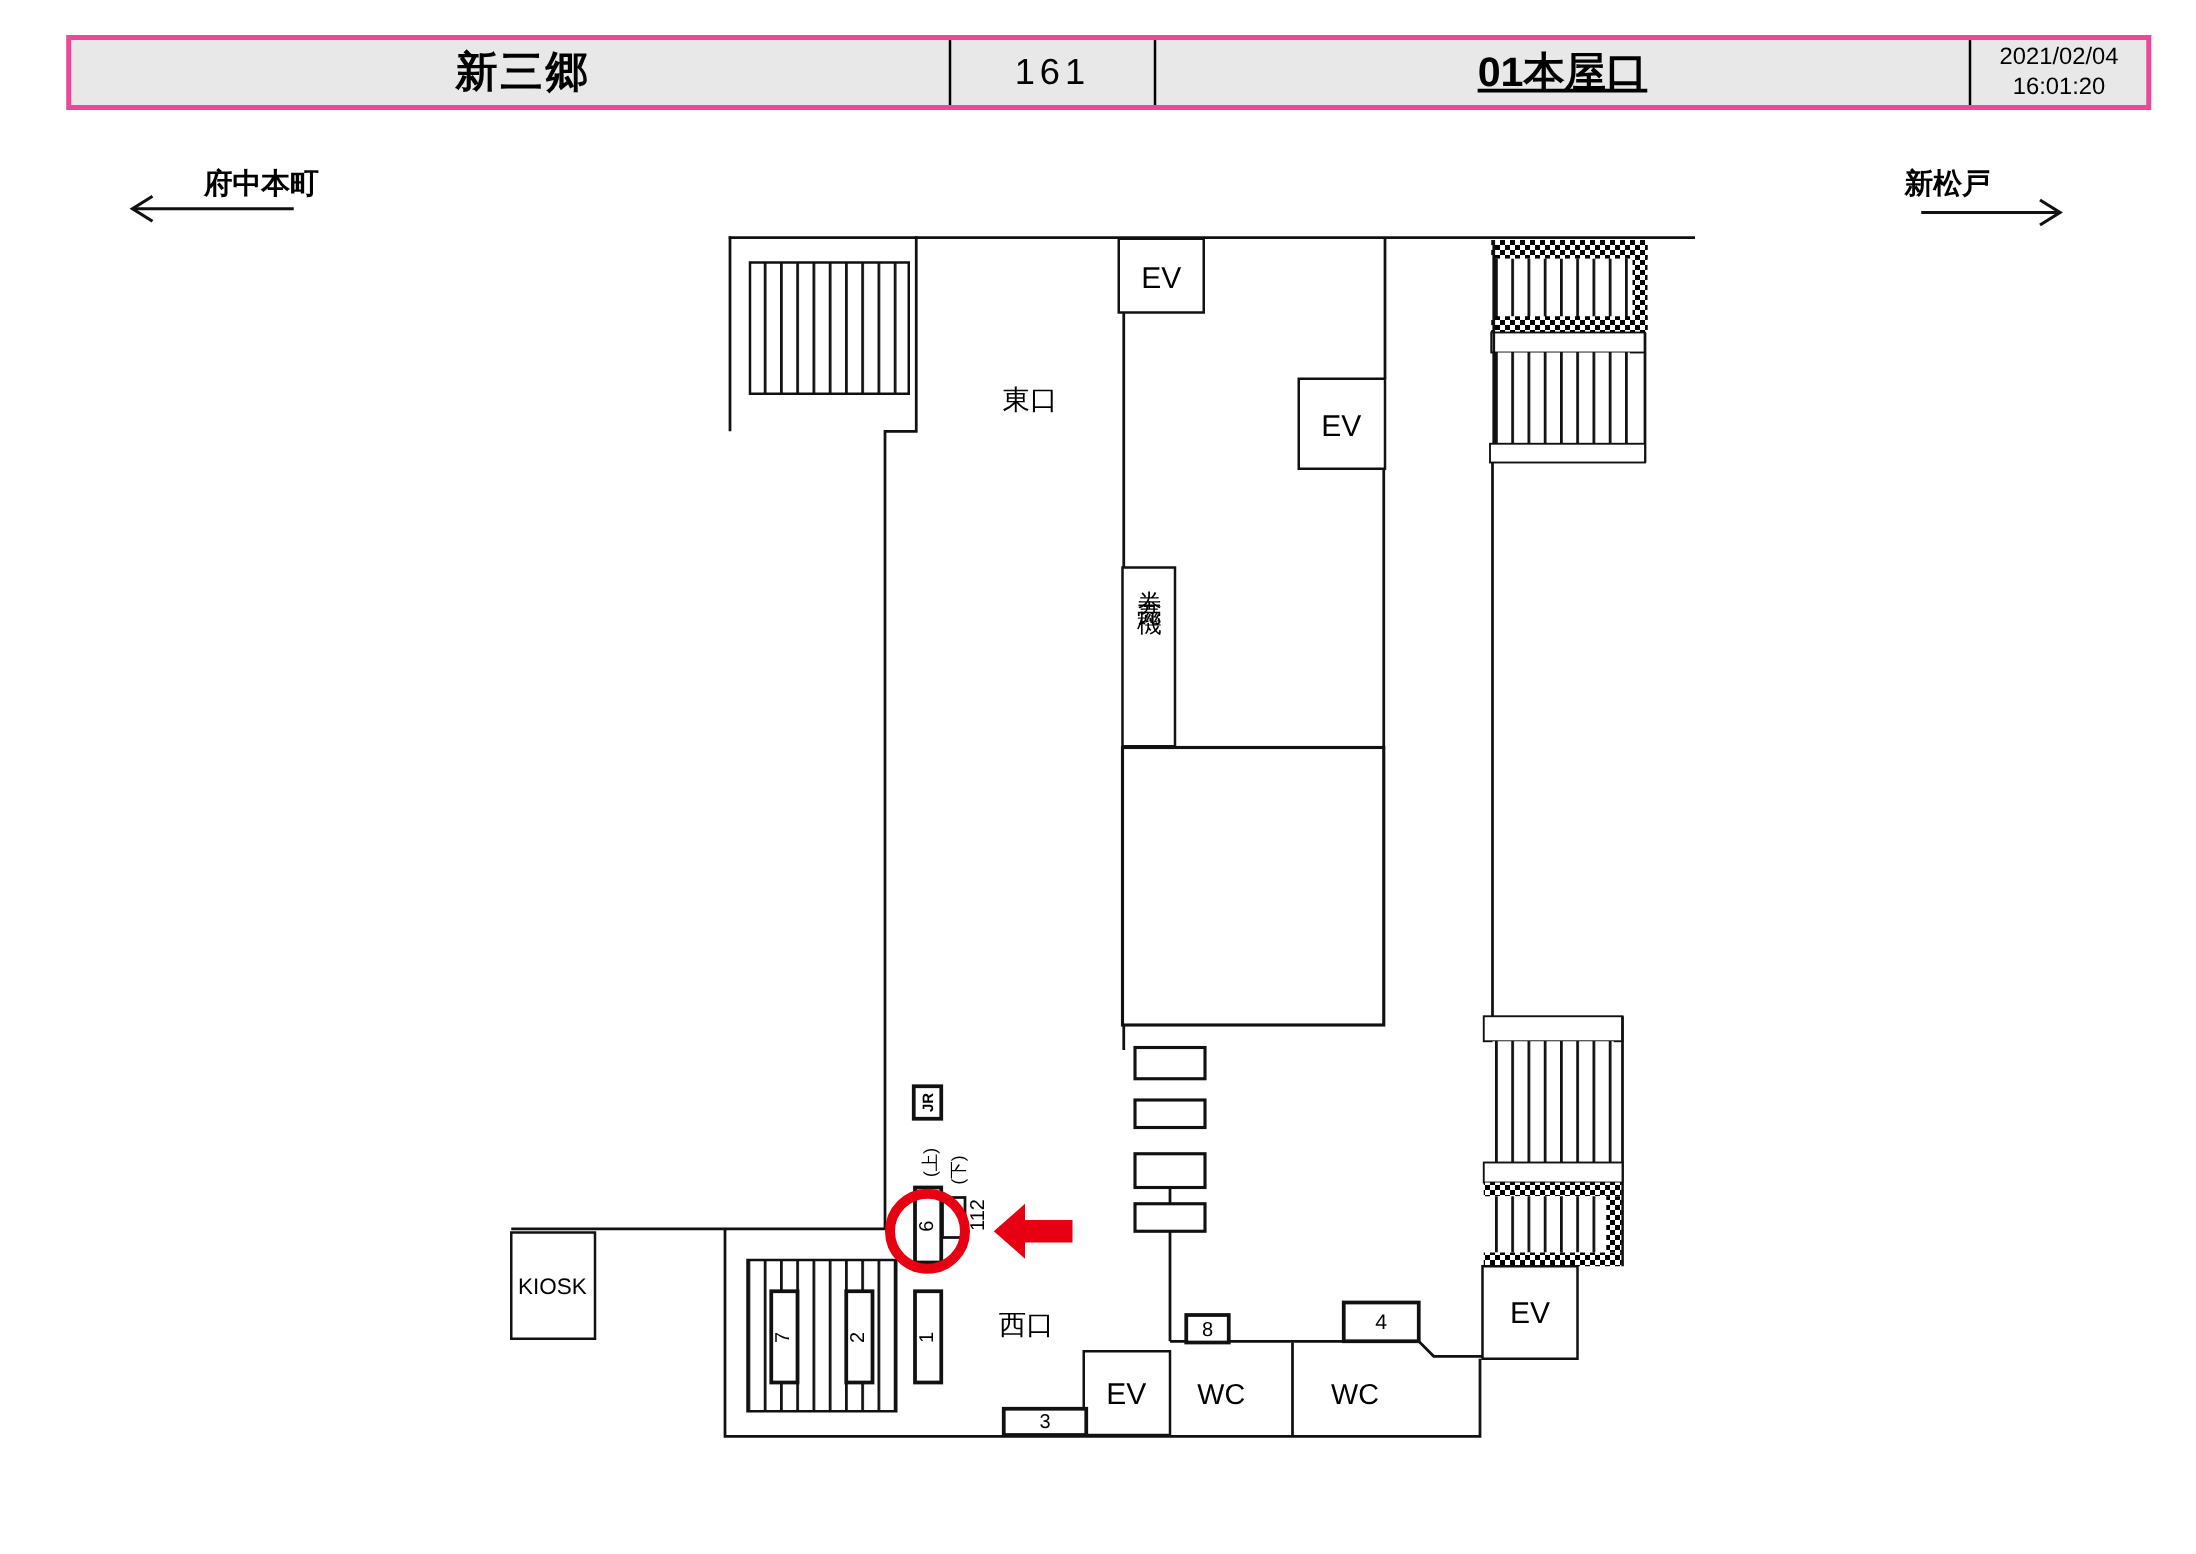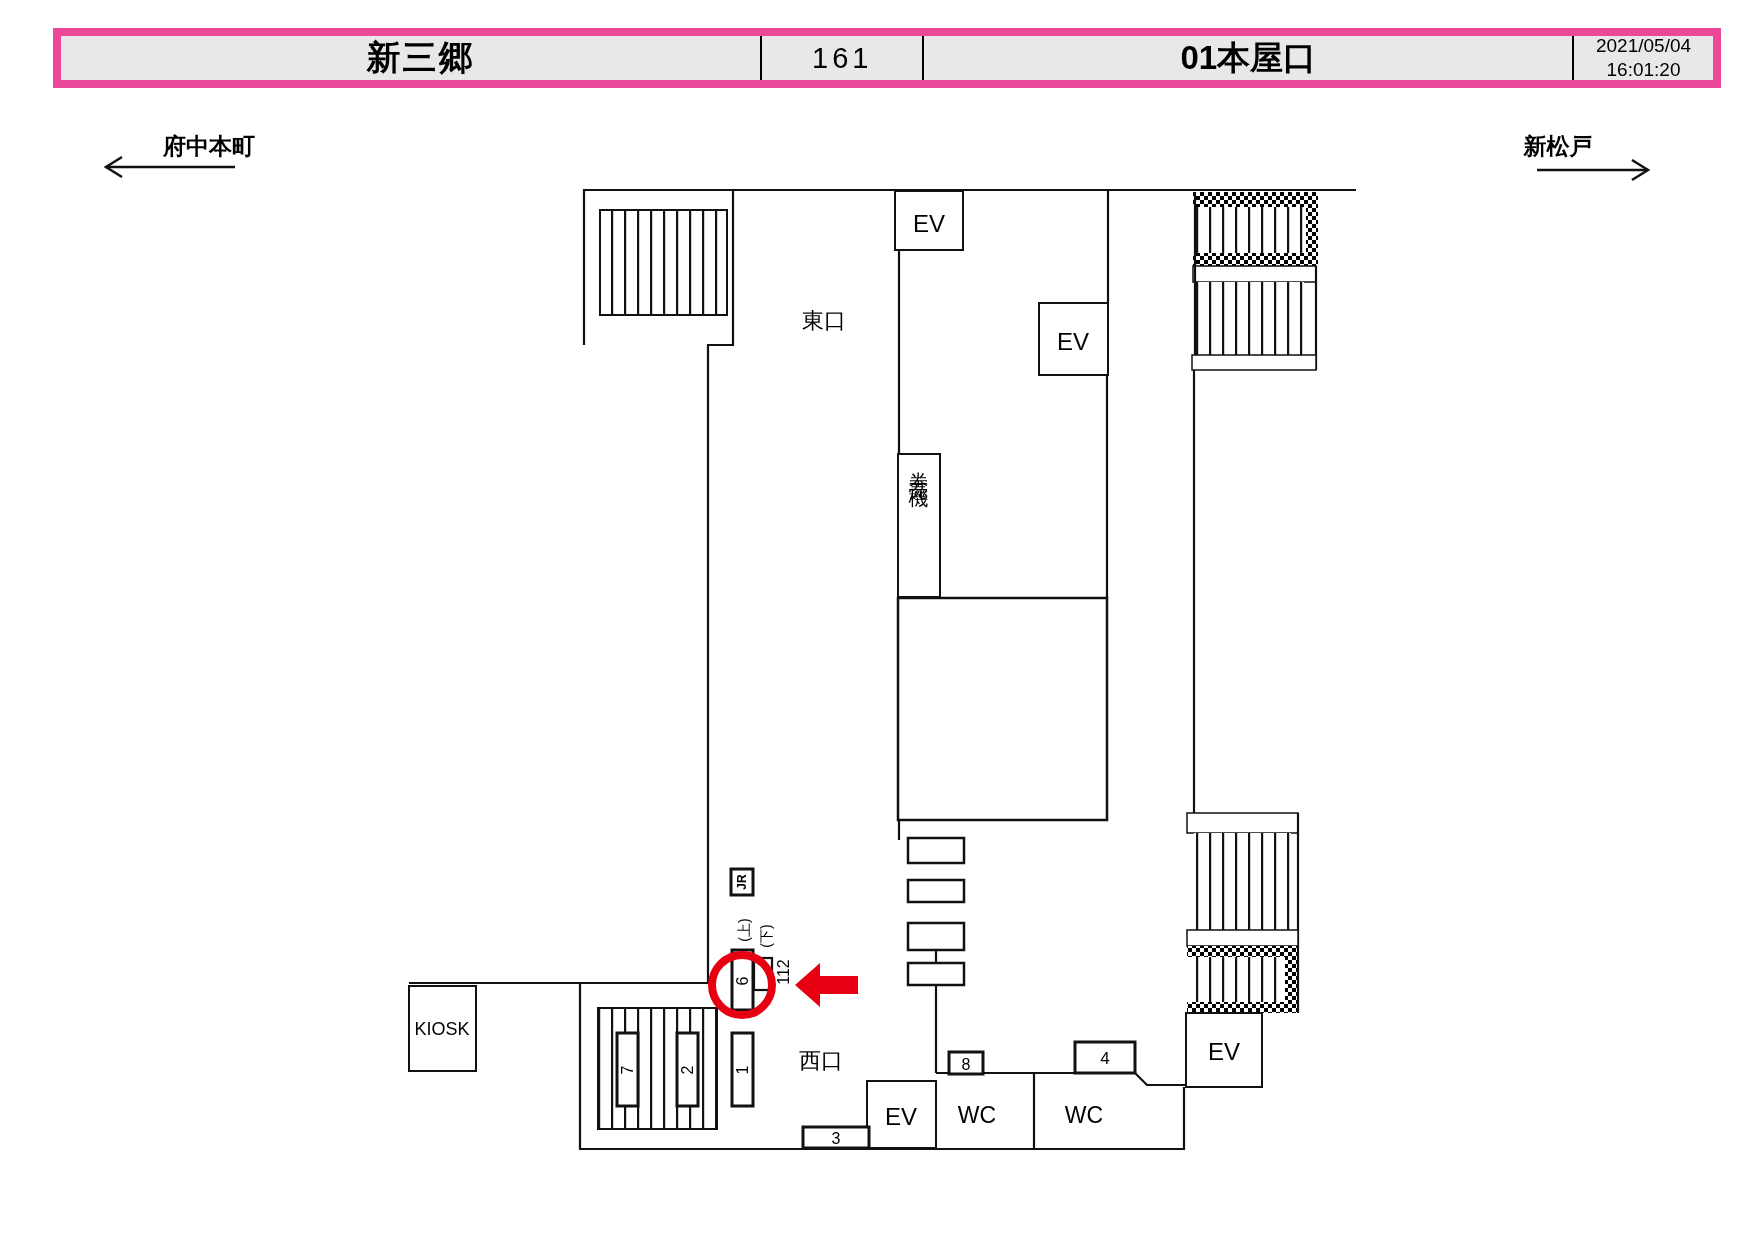--- a/index.html
+++ b/index.html
@@ -3,51 +3,51 @@
 <meta charset="utf-8">
 <style>
   html,body { margin:0; padding:0; background:#ffffff; }
   .page {
     position:relative; width:1757px; height:1243px; background:#fff;
     font-family:"Liberation Sans", sans-serif; color:#000; overflow:hidden;
   }
   
   .hdr {
     position:absolute; left:53px; top:28px; width:1668px; height:60px;
-    display:flex; background:#e8e8e8; border:8px solid #ec4899; box-sizing:border-box;padding-left:20px;
+    display:flex; background:#e8e8e8; border:4px solid #ec4899; box-sizing:border-box;padding-left:20px;
   }
   .hdr .cell {
     display:flex; align-items:center; justify-content:center;
     box-sizing:border-box; height:100%;
   }
   .hdr .cell + .cell { border-left:2px solid #000; }
   .c1 { width:694px; font-size:34px; font-weight:bold; letter-spacing:2px; }
   .c2 { width:166px; font-size:29px; letter-spacing:4px; }
-  .c3 { width:664px; font-size:33px; font-weight:bold; }
+  .c3 { width:664px; font-size:33px; font-weight:bold;text-decoration:underline; }
   .c4 { width:144px; flex-direction:column; font-size:19px; line-height:24px; }
   svg.plan { position:absolute; left:0; top:0; }
   svg text { fill:#000; }
 </style>
 </head>
 <body>
 
 <div class="page">
 
   <div class="hdr">
     <div class="cell c1">
       <span>新三郷</span>
     </div>
     <div class="cell c2">
       <span>161</span>
     </div>
     <div class="cell c3">
       <span>01本屋口</span>
     </div>
     <div class="cell c4">
-      <span>2021/05/04</span>
+      <span>2021/02/04</span>
       <span>16:01:20</span>
     </div>
   </div>
 
   <svg class="plan" width="1757" height="1243" viewBox="0 0 1757 1243">
     <defs>
       <pattern id="chk" width="8" height="8" patternUnits="userSpaceOnUse">
         <rect width="8" height="8" fill="#fff"></rect>
         <rect width="4" height="4" fill="#000"></rect>
         <rect x="4" y="4" width="4" height="4" fill="#000"></rect>

